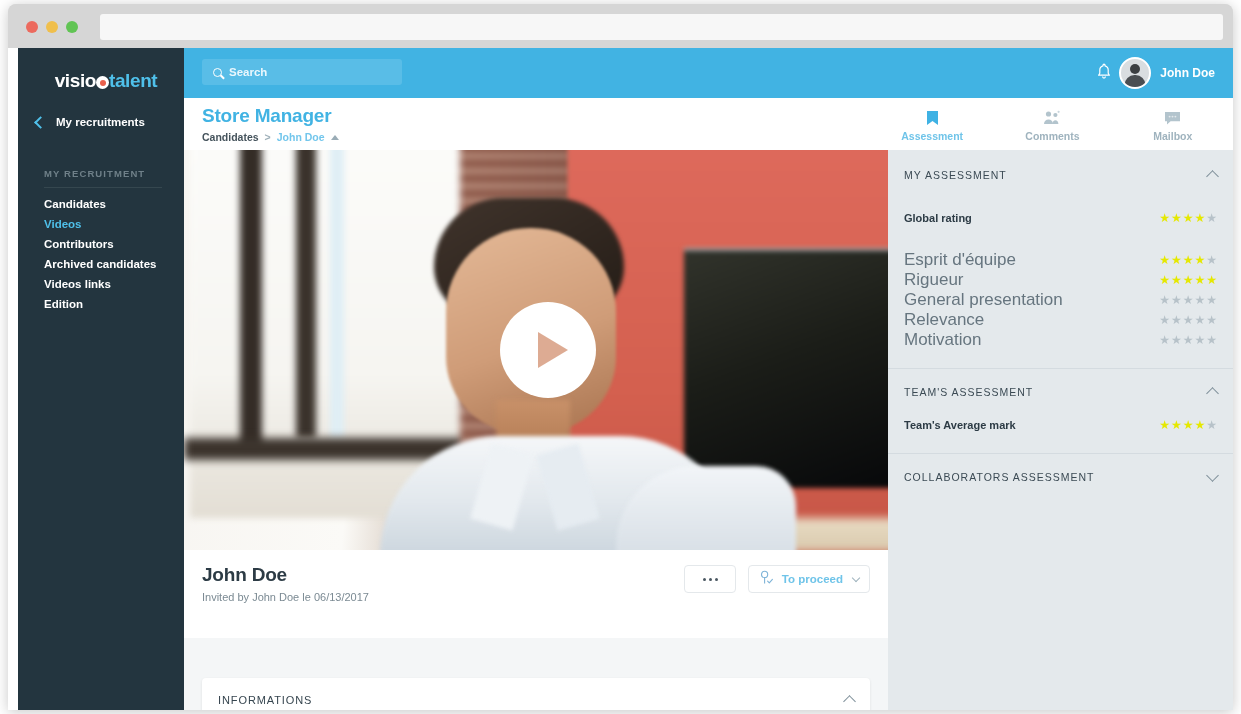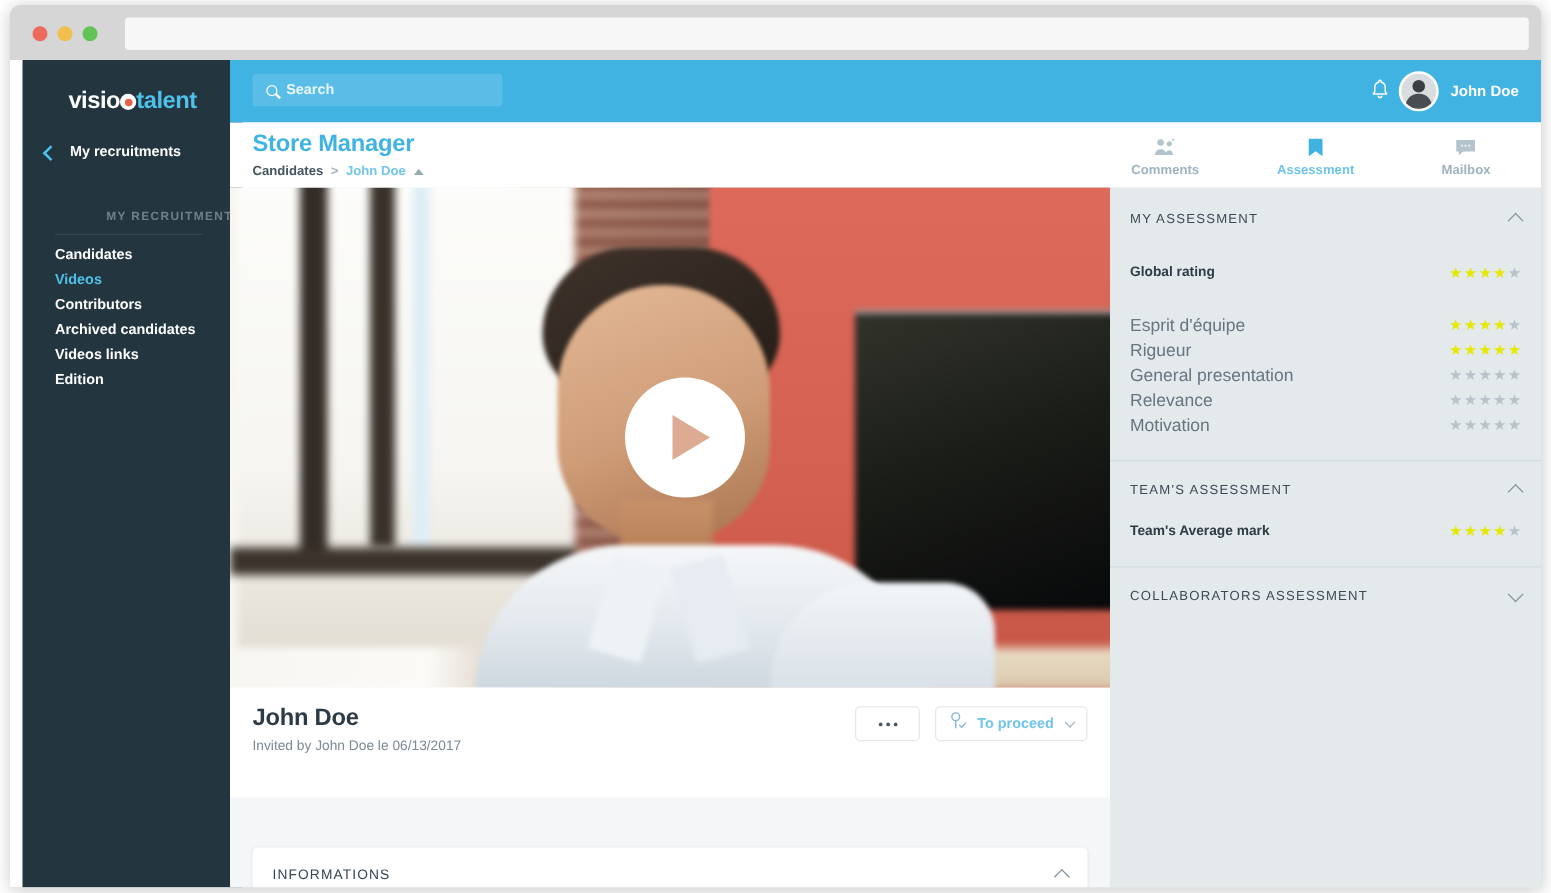--- a/index.html
+++ b/index.html
@@ -76,21 +76,21 @@
   }
   #back-link .chev {
     width: 9px; height: 9px;
     border-left: 2.4px solid #4fc0ea; border-bottom: 2.4px solid #4fc0ea;
     transform: rotate(45deg);
     margin-right: 1px;
   }
 
   #nav-section-title {
     position: absolute; left: 26px; top: 120px;
-    color: #6f8089; font-size: 9.5px; letter-spacing: 1.1px; font-weight: bold; margin-left: 41px;
+    color: #6f8089; font-size: 9.5px; letter-spacing: 1.1px; font-weight: bold;
   }
   #nav-rule {
     position: absolute; left: 26px; top: 139px;
     width: 118px; height: 1px; background: #35474f;
   }
   #nav-list { position: absolute; left: 0; top: 146px; width: 176px; }
   .nav-item {
     padding: 0 26px; height: 20px; line-height: 20px;
     color: #ffffff; font-size: 11.5px; font-weight: bold;
     cursor: pointer;
@@ -353,21 +353,21 @@
   }
   .chev-down {
     width: 9px; height: 9px;
     border-right: 1.4px solid #7e8f99; border-bottom: 1.4px solid #7e8f99;
     transform: rotate(45deg); margin-top: -4px; cursor: pointer;
   }
   .rating-row {
     display: flex; align-items: center; justify-content: space-between;
     padding: 0 16px; height: 20px;
   }
-  .rating-row .rl { font-size: 14px; color: #66757f; }
+  .rating-row .rl { font-size: 17px; color: #66757f; }
   .rating-row.primary .rl { font-size: 11px; color: #2c3b45; font-weight: bold; }
   .stars { display: flex; gap: 1px; font-size: 12px; line-height: 1; letter-spacing: 0px; }
   .stars .s { color: #b7c2c9; }
   .stars .s.on { color: #e5e800; }
   .divider { height: 1px; background: #d4dbe0; margin: 0 0px; }
 </style>
 </head>
 <body>
 
 <div id="browser-frame">
@@ -442,39 +442,39 @@
       <div id="page-title">Store Manager</div>
 
       <div id="breadcrumb">
         <span class="crumb-root">Candidates</span>
         <span class="crumb-sep">&gt;</span>
         <span class="crumb-cur">John Doe</span>
         <span class="crumb-caret"></span>
       </div>
 
       <div id="tabs">
+        <div class="tab active">
+          <span class="tab-ico">
+            <svg width="13" height="16" viewBox="0 0 13 16">
+              <path d="M1 1h11v14L6.5 11 1 15z" fill="#3fb2e4"></path>
+            </svg>
+          </span>
+          <span class="tab-label">Assessment</span>
+        </div>
         <div class="tab">
           <span class="tab-ico">
             <svg width="18" height="15" viewBox="0 0 18 15">
               <circle cx="5.5" cy="4" r="2.6" fill="#b3c4cd"></circle>
               <circle cx="12.4" cy="5" r="2.1" fill="#b3c4cd"></circle>
               <path d="M1 14c0-3 2-4.6 4.5-4.6S10 11 10 14z" fill="#b3c4cd"></path>
               <path d="M9.4 14c0-2.4 1.4-3.8 3-3.8s3 1.4 3 3.8z" fill="#b3c4cd"></path>
               <circle cx="15.6" cy="1.8" r="1.1" fill="#c9d6dd"></circle>
             </svg>
           </span>
           <span class="tab-label">Comments</span>
-        </div>
-        <div class="tab active">
-          <span class="tab-ico">
-            <svg width="13" height="16" viewBox="0 0 13 16">
-              <path d="M1 1h11v14L6.5 11 1 15z" fill="#3fb2e4"></path>
-            </svg>
-          </span>
-          <span class="tab-label">Assessment</span>
         </div>
         <div class="tab">
           <span class="tab-ico">
             <svg width="17" height="14" viewBox="0 0 17 14">
               <path d="M1 1h15v9.2H6.6L3 13.4v-3.2H1z" fill="#b3c4cd"></path>
               <circle cx="5.6" cy="5.6" r="0.95" fill="#e4e9ec"></circle>
               <circle cx="8.5" cy="5.6" r="0.95" fill="#e4e9ec"></circle>
               <circle cx="11.4" cy="5.6" r="0.95" fill="#e4e9ec"></circle>
             </svg>
           </span>

